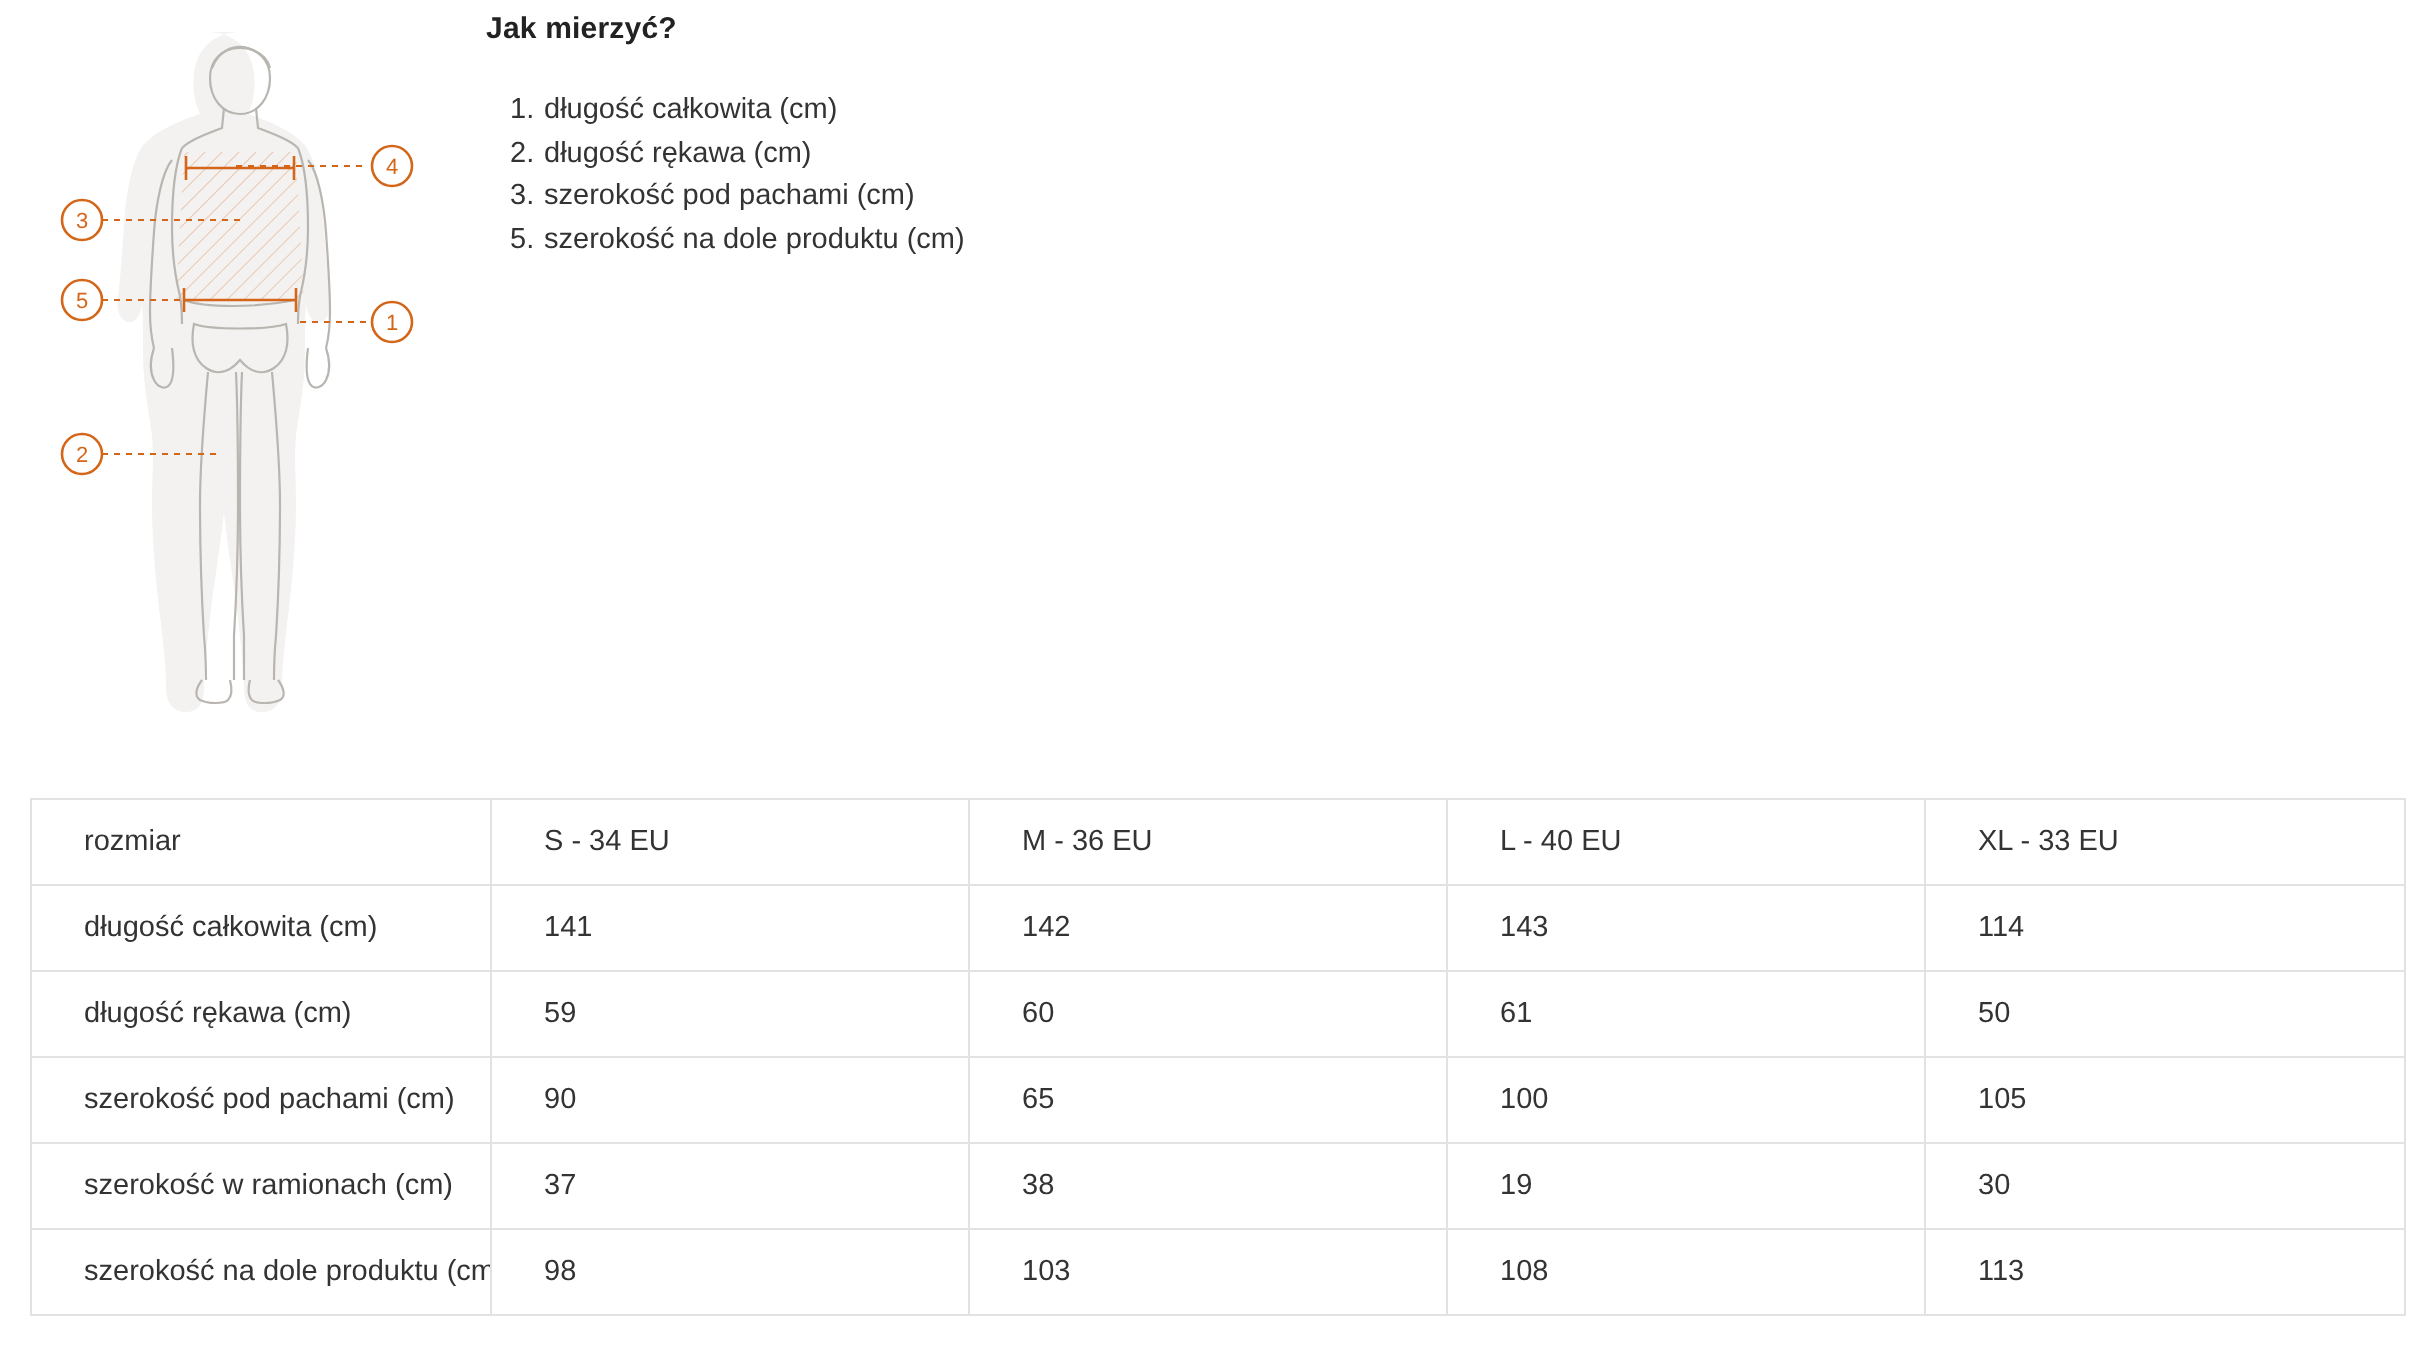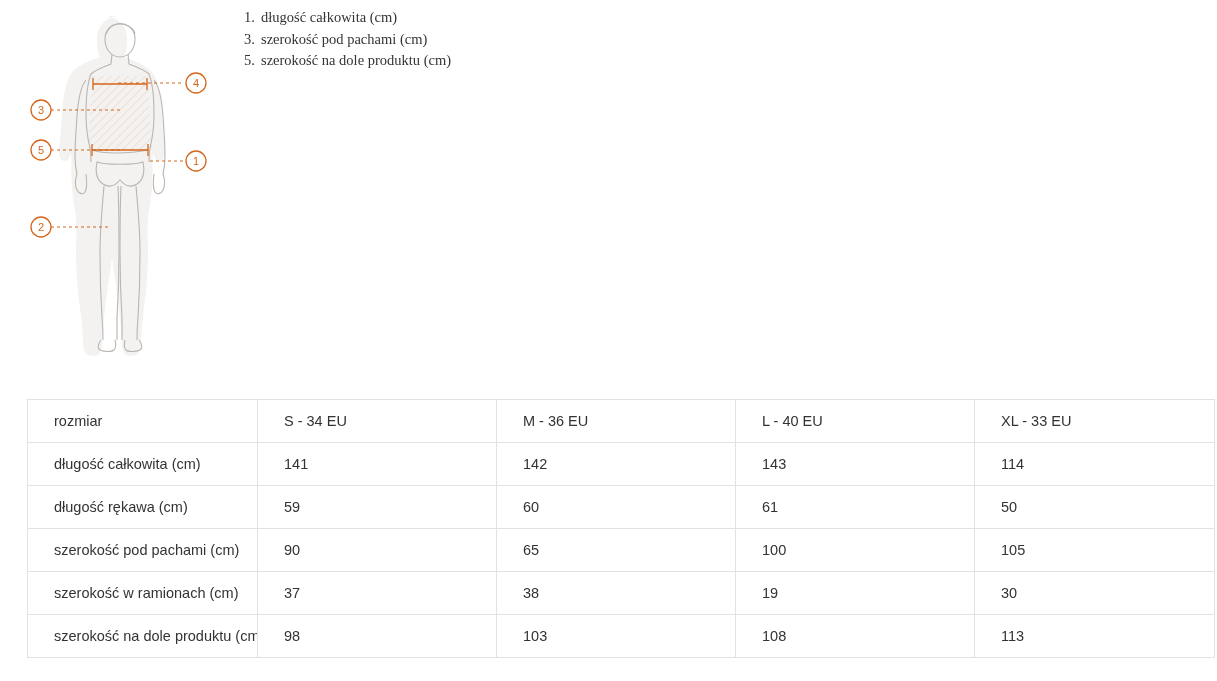--- a/index.html
+++ b/index.html
@@ -47,24 +47,23 @@
     width: 700px;
   }
   .howto-title {
     font-size: 15px;
     font-weight: bold;
     color: #222222;
     margin: 0 0 22px 0;
     letter-spacing: 0.1px;
   }
   .howto-list {
-    margin: 1px;
+    margin: 12px;
     padding: 0;
     list-style: none;
-    font-family: Liberation Serif, serif;
   }
   .howto-list li {
     font-size: 14.5px;
     line-height: 21px;
     color: #333333;
     margin-bottom: 0.5px;
     white-space: nowrap;
   }
   .howto-list li .num {
     display: inline-block;
@@ -72,21 +71,20 @@
   }
 
   
   .size-table {
     position: absolute;
     left: 15px;
     top: 399px;
     width: 1187px;
     border-collapse: collapse;
     table-layout: fixed;
-    margin-left: 12px;
   }
   .size-table td {
     border-top: 1px solid #e2e2e2;
     border-bottom: 1px solid #e2e2e2;
     border-right: 1px solid #e2e2e2;
     font-size: 14.5px;
     color: #333333;
     height: 42px;
     padding: 0 0 0 26px;
     vertical-align: middle;
@@ -216,22 +214,24 @@
         </g>
         <g>
           <line x1="51" y1="227" x2="110" y2="227" stroke="#d4661a" stroke-width="1" stroke-dasharray="3,3"></line>
           <circle cx="41" cy="227" r="10" fill="#ffffff" stroke="#d4661a" stroke-width="1.3"></circle>
           <text x="41" y="231" text-anchor="middle" font-family="Liberation Sans, sans-serif" font-size="11" fill="#d4661a">2</text>
         </g>
       </svg>
     </div>
 
     <div class="howto">
+      <h2 class="howto-title">Jak mierzyć?</h2>
       <ul class="howto-list">
         <li><span class="num">1.</span><span>długość całkowita (cm)</span></li>
+        <li><span class="num">2.</span><span>długość rękawa (cm)</span></li>
         <li><span class="num">3.</span><span>szerokość pod pachami (cm)</span></li>
         <li><span class="num">5.</span><span>szerokość na dole produktu (cm)</span></li>
       </ul>
     </div>
   </div>
 
   <table class="size-table">
     <colgroup>
       <col class="c0">
         <col class="c1">

